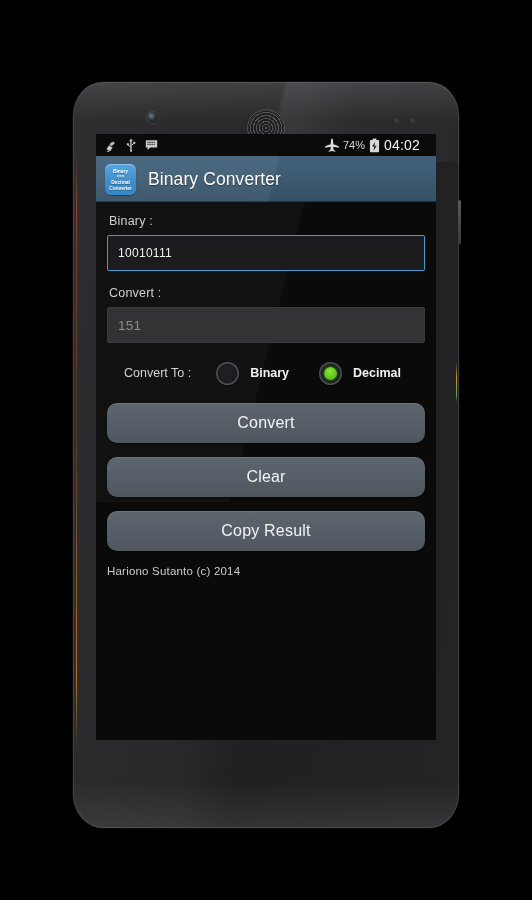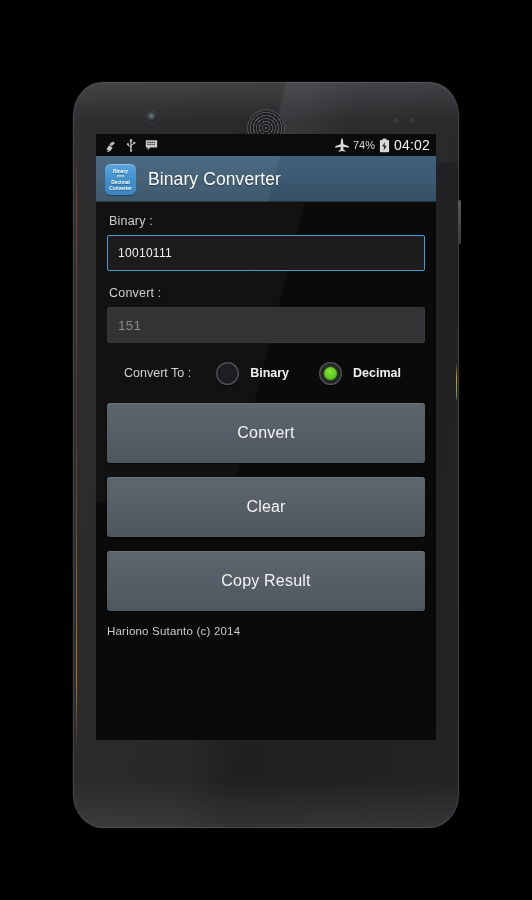--- a/index.html
+++ b/index.html
@@ -120,21 +120,21 @@
     overflow: hidden;
   }
 
   
   .statusbar {
     position: relative;
     height: 22px;
     background: #0b0b0c;
     display: flex;
     align-items: center;
-    padding: 0 6px 0 8px;
+    padding: 0 16px 0 8px;
     color: #d2d2d2;
     font-size: 11px;
   }
   .sb-left { display: flex; align-items: center; gap: 9px; }
   .sb-right { margin-left: auto; display: flex; align-items: center; gap: 4px; }
   .sb-pct { font-size: 11px; color: #d6d6d6; letter-spacing: 0px; }
   .sb-clock { font-size: 14px; color: #f2f2f2; letter-spacing: 0.2px; }
   .sb-icon { display: block; }
 
   
@@ -277,22 +277,22 @@
     font-size: 12.5px;
     font-weight: bold;
     margin-left: 11px;
   }
   .radio-wrap { display: flex; align-items: center; }
   .radio-wrap.first { margin-left: 25px; }
   .radio-wrap.second { margin-left: 30px; }
 
   .btn {
     position: relative;
-    height: 60px;
-    border-radius: 3px;
+    height: 40px;
+    border-radius: 10px;
     background: linear-gradient(180deg, #5d656d 0%, #565f67 50%, #4e565e 100%);
     box-shadow: inset 0 1px 0 rgba(255,255,255,0.10), 0 1px 2px rgba(0,0,0,0.55);
     display: flex;
     align-items: center;
     justify-content: center;
     color: #f4f4f4;
     font-size: 16px;
     letter-spacing: 0.2px;
     margin-bottom: 14px;
     border: none;

